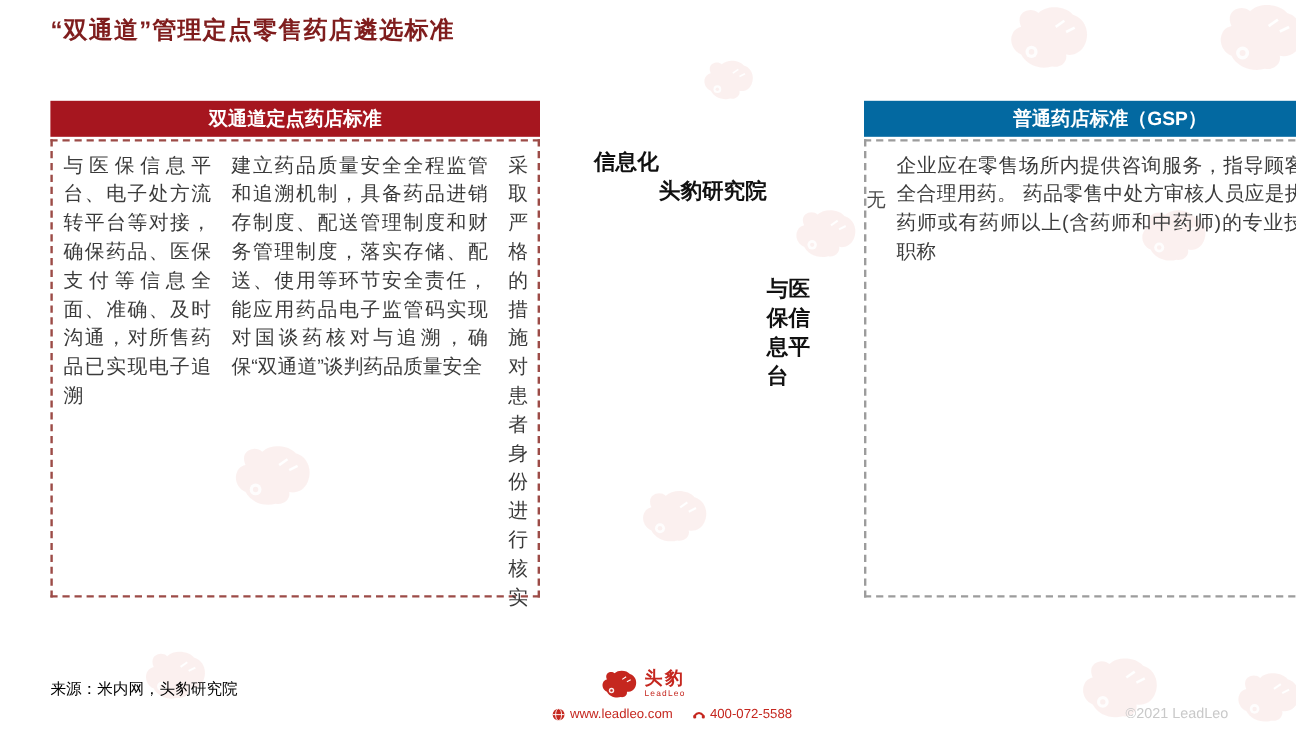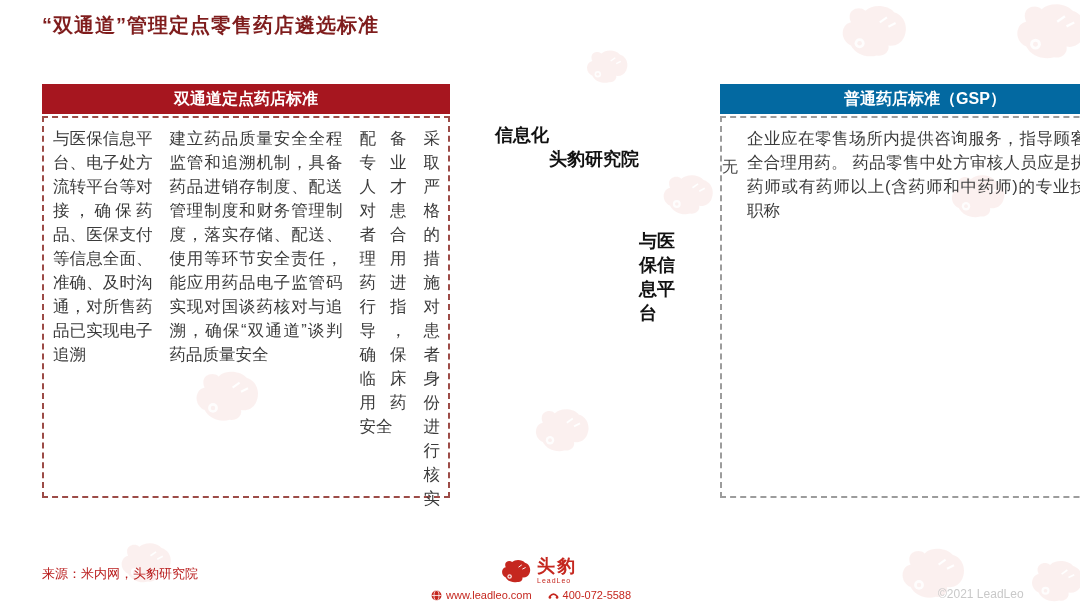--- a/index.html
+++ b/index.html
@@ -27,27 +27,27 @@
   .cell{box-sizing:border-box;}
   .c1{height:98px;}
   .c2{height:146px;}
   .c3{height:90px;}
   .c4{flex:1;}
   .txt{padding:8px 8px 0 9px;font-size:16.5px;line-height:24px;color:#3b3b3b;text-align:justify;}
   .ctr{display:flex;align-items:center;justify-content:center;font-size:16px;color:#4a4a4a;}
   .mid-label{display:flex;align-items:center;justify-content:center;font-weight:bold;font-size:18px;color:#111111;}
 
   
-  .source{position:absolute;left:42px;top:565px;font-size:13px;color:#b91c1c;}
+  .source{position:absolute;left:42px;top:565px;font-size:13px;color:#000000;}
   .logo{position:absolute;left:500px;top:557px;display:flex;align-items:center;gap:5px;}
   .logo-icon{width:32px;height:26px;color:#c5271f;}
   .logo-txt{display:flex;flex-direction:column;line-height:1;}
-  .logo-cn{font-size:18px;font-weight:bold;color:#c5271f;letter-spacing:2px;}
+  .logo-cn{font-size:15px;font-weight:bold;color:#c5271f;letter-spacing:2px;}
   .logo-en{font-size:7px;color:#c5271f;margin-top:2px;letter-spacing:1px;}
-  .contact{position:absolute;left:431px;top:589px;display:flex;align-items:flex-end;gap:16px;font-size:11px;color:#c5271f;}
+  .contact{position:absolute;left:460px;top:589px;display:flex;align-items:flex-end;gap:16px;font-size:11px;color:#c5271f;}
   .contact-item{display:flex;align-items:center;gap:4px;}
   .mini-icon{width:11px;height:11px;display:inline-block;}
   .copyright{position:absolute;left:938px;top:587px;font-size:12px;color:#c9c9c9;}
 </style>
 </head>
 <body>
 
 <div class="page">
 
   <svg width="0" height="0" style="position:absolute" aria-hidden="true">
@@ -102,21 +102,20 @@
 
   <div class="title">“双通道”管理定点零售药店遴选标准</div>
 
   <div class="table">
 
     <div class="col-left">
       <div class="hdr hdr-left">双通道定点药店标准</div>
       <div class="body-block dash-left">
         <div class="cell c1 txt">与医保信息平台、电子处方流转平台等对接，确保药品、医保支付等信息全面、准确、及时沟通，对所售药品已实现电子追溯</div>
         <div class="cell c2 txt">建立药品质量安全全程监管和追溯机制，具备药品进销存制度、配送管理制度和财务管理制度，落实存储、配送、使用等环节安全责任，能应用药品电子监管码实现对国谈药核对与追溯，确保“双通道”谈判药品质量安全</div>
-        <div class="cell c3 txt">配备专业人才对患者合理用药进行指导，确保临床用药安全</div>
         <div class="cell c4 txt">采取严格的措施对患者身份进行核实</div>
       </div>
     </div>
 
     <div class="col-mid">
       <div class="body-block">
         <div class="cell c1 mid-label">信息化</div>
         <div class="cell c2 mid-label">头豹研究院</div>
         <div class="cell c4 mid-label">与医保信息平台</div>
       </div>

